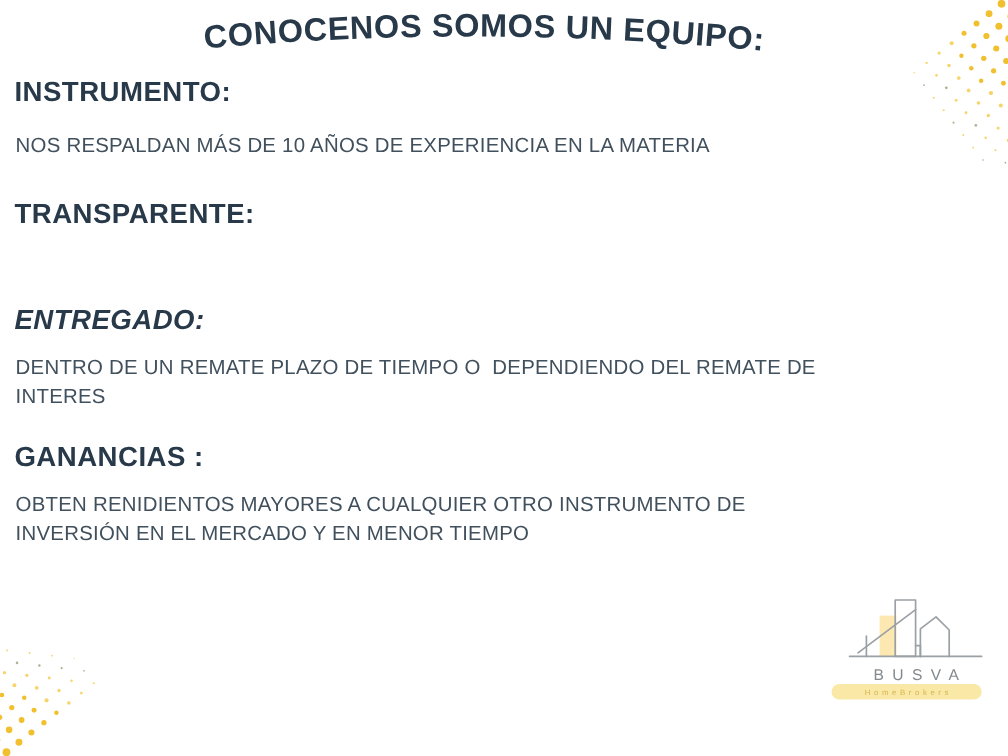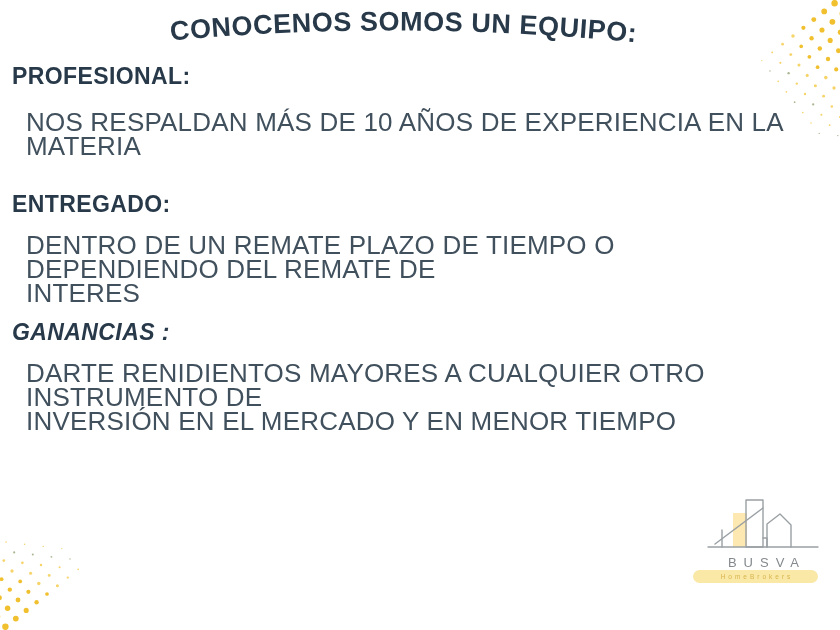--- a/index.html
+++ b/index.html
@@ -13,30 +13,30 @@
   .title-svg text{
     font-family:"Liberation Sans",sans-serif;
     font-weight:700;font-size:27px;letter-spacing:.5px;fill:#28394a;
   }
   .content{position:absolute;left:12px;top:60px;right:8px;z-index:1;}
   .section-heading{
     margin:0;font-size:23px;line-height:27px;font-weight:700;
     letter-spacing:.4px;color:#28394a;
   }
   .section-body{
-    margin:14px;font-size:26px;line-height:24px;font-weight:400;
+    margin:1px;font-size:17px;line-height:24px;font-weight:400;
     letter-spacing:.2px;color:#41505d;white-space:pre-wrap;
   }
   .s1 .section-heading{margin-top:3px;}
   .s1 .section-body{margin-top:20px;}
   .s2 .section-heading{margin-top:31px;}
   .s2 .section-body{margin-top:18px;}
-  .s3 .section-heading{margin-top:33px;}
+  .s3 .section-heading{margin-top:61px;font-style:italic;}
   .s3 .section-body{margin-top:15px;}
-  .s4 .section-heading{margin-top:14px;font-style:italic;}
+  .s4 .section-heading{margin-top:24px;}
   .s4 .section-body{margin-top:15px;}
   .logo-svg{position:absolute;left:688px;top:486px;z-index:1;}
   .logo-svg .brand-text{
     font-family:"Liberation Sans",sans-serif;font-size:13px;
     letter-spacing:7px;fill:#84898d;
   }
   .logo-svg .tagline-text{
     font-family:"Liberation Sans",sans-serif;font-size:6.5px;
     letter-spacing:3px;fill:#d8b54e;
   }
@@ -129,33 +129,34 @@
   <defs>
     <path id="titleArc" d="M135,44 Q400,16 672,46" fill="none"></path>
   </defs>
   <text text-anchor="middle">
     <textPath href="#titleArc" startOffset="50%">CONOCENOS SOMOS UN EQUIPO:</textPath>
   </text>
 </svg>
 
 <div class="content">
   <section class="s1">
-    <h2 class="section-heading">PROFESIONAL:</h2>
+    <h2 class="section-heading">INSTRUMENTO:</h2>
     <p class="section-body">NOS RESPALDAN MÁS DE 10 AÑOS DE EXPERIENCIA EN LA MATERIA</p>
   </section>
   <section class="s2">
+    <h2 class="section-heading">TRANSPARENTE:</h2>
   </section>
   <section class="s3">
     <h2 class="section-heading">ENTREGADO:</h2>
     <p class="section-body">DENTRO DE UN REMATE PLAZO DE TIEMPO O  DEPENDIENDO DEL REMATE DE
 INTERES</p>
   </section>
   <section class="s4">
     <h2 class="section-heading">GANANCIAS :</h2>
-    <p class="section-body">DARTE RENIDIENTOS MAYORES A CUALQUIER OTRO INSTRUMENTO DE
+    <p class="section-body">OBTEN RENIDIENTOS MAYORES A CUALQUIER OTRO INSTRUMENTO DE
 INVERSIÓN EN EL MERCADO Y EN MENOR TIEMPO</p>
   </section>
 </div>
 
 <svg class="logo-svg" width="136" height="100" viewBox="0 0 136 100" xmlns="http://www.w3.org/2000/svg">
   <g>
     <rect x="45" y="27" width="14" height="34" fill="#fce8b0" stroke="none"></rect>
     <g fill="none" stroke="#9aa0a4" stroke-width="1.4" stroke-linecap="round" stroke-linejoin="round">
       <path d="M20,61 H130"></path>
       <path d="M34,44 V61"></path>

